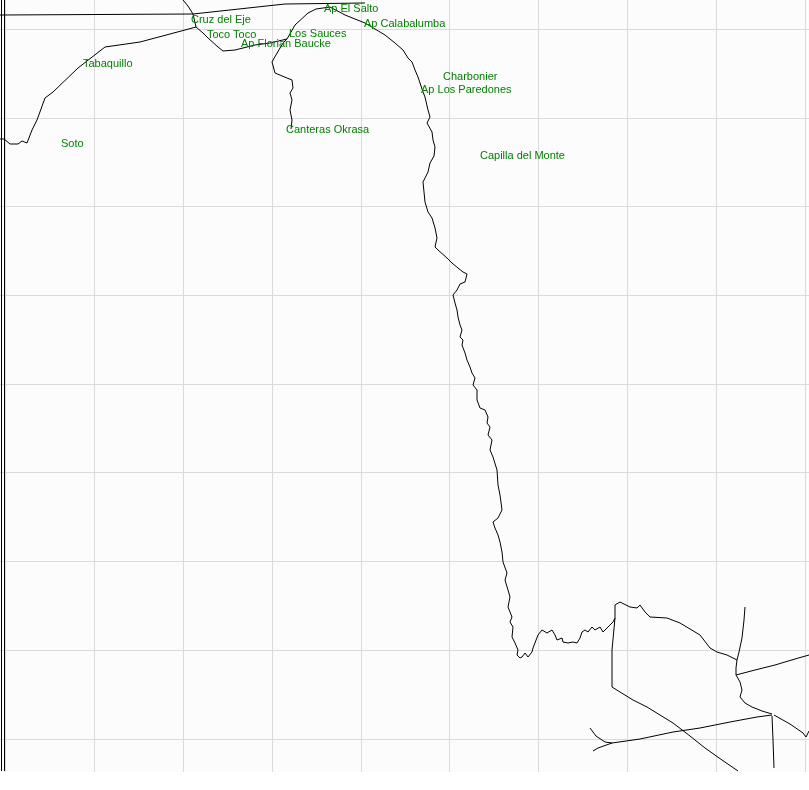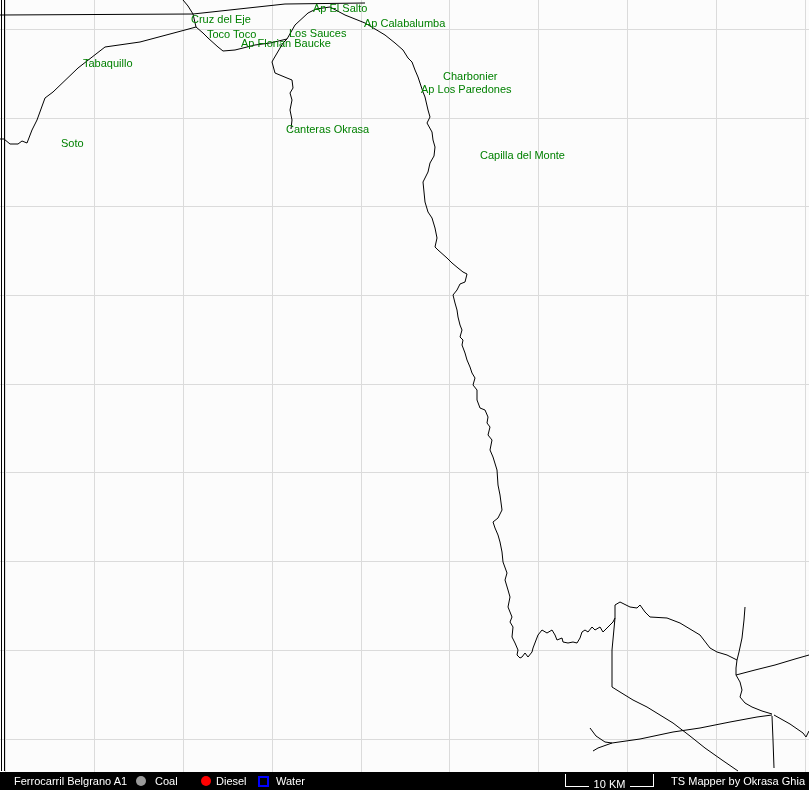--- a/index.html
+++ b/index.html
@@ -60,45 +60,27 @@
         <polyline points="615,618 612,650 612,687 620,692 633,700 647,707 660,715 673,723 690,736 705,748 722,760 738,771" fill="none" stroke="#000000" stroke-width="1"></polyline>
         <polyline points="593,751 598,748 612,743 640,739 673,732 700,728 730,722 757,717 772,715" fill="none" stroke="#000000" stroke-width="1"></polyline>
         <polyline points="590,728 596,736 605,742 612,743" fill="none" stroke="#000000" stroke-width="1"></polyline>
         <polyline points="772,716 773,740 774,768" fill="none" stroke="#000000" stroke-width="1"></polyline>
         <polyline points="774,715 790,724 803,733 806,737 809,731" fill="none" stroke="#000000" stroke-width="1"></polyline>
         <polyline points="287,39 283,43 273,60 272,62 275,73 287,78 292,80 293,88 290,93 292,100 290,110 292,120 291,129" fill="none" stroke="#000000" stroke-width="1"></polyline>
       </svg>
     <div id="labels">
         <div class="station-label" style="left: 191px; top: 14px; color: rgb(0, 128, 0);">Cruz del Eje</div>
         <div class="station-label" style="left: 207px; top: 29px; color: rgb(0, 128, 0);">Toco Toco</div>
-        <div class="station-label" style="left: 313px; top: 3px; color: rgb(0, 128, 0);">Ap El Salto</div>
+        <div class="station-label" style="left: 324px; top: 3px; color: rgb(0, 128, 0);">Ap El Salto</div>
         <div class="station-label" style="left: 289px; top: 28px; color: rgb(0, 128, 0);">Los Sauces</div>
         <div class="station-label" style="left: 364px; top: 18px; color: rgb(0, 128, 0);">Ap Calabalumba</div>
         <div class="station-label" style="left: 241px; top: 38px; color: rgb(0, 128, 0);">Ap Florian Baucke</div>
         <div class="station-label" style="left: 83px; top: 58px; color: rgb(0, 128, 0); text-align: right;">Tabaquillo</div>
         <div class="station-label" style="left: 415px; top: 71px; color: rgb(0, 128, 0); margin-left: 28px;">Charbonier</div>
         <div class="station-label" style="left: 421px; top: 84px; color: rgb(0, 128, 0);">Ap Los Paredones</div>
         <div class="station-label" style="left: 286px; top: 124px; color: rgb(0, 128, 0);">Canteras Okrasa</div>
         <div class="station-label" style="left: 25px; top: 138px; color: rgb(0, 128, 0); margin-left: 36px;">Soto</div>
         <div class="station-label" style="left: 436px; top: 150px; color: rgb(0, 128, 0); margin-left: 44px;">Capilla del Monte</div>
       </div>
   </div>
 
-  <div id="status-bar">
-    <div class="sb-item" style="left:14px">Ferrocarril Belgrano A1</div>
-
-    <div class="marker circle" style="left:136px;background:#9a9a9a"></div>
-    <div class="sb-item" style="left:155px">Coal</div>
-
-    <div class="marker circle" style="left:201px;background:#ff0000"></div>
-    <div class="sb-item" style="left:216px">Diesel</div>
-
-    <div class="marker square" style="left:258px;border-color:#0000ff"></div>
-    <div class="sb-item" style="left:276px">Water</div>
-
-    <div id="scale-box">
-      <span>10 KM</span>
-    </div>
-
-    <div class="sb-item" id="credit">TS Mapper by Okrasa Ghia</div>
-  </div>
 
 </div>
 
 </body></html>

